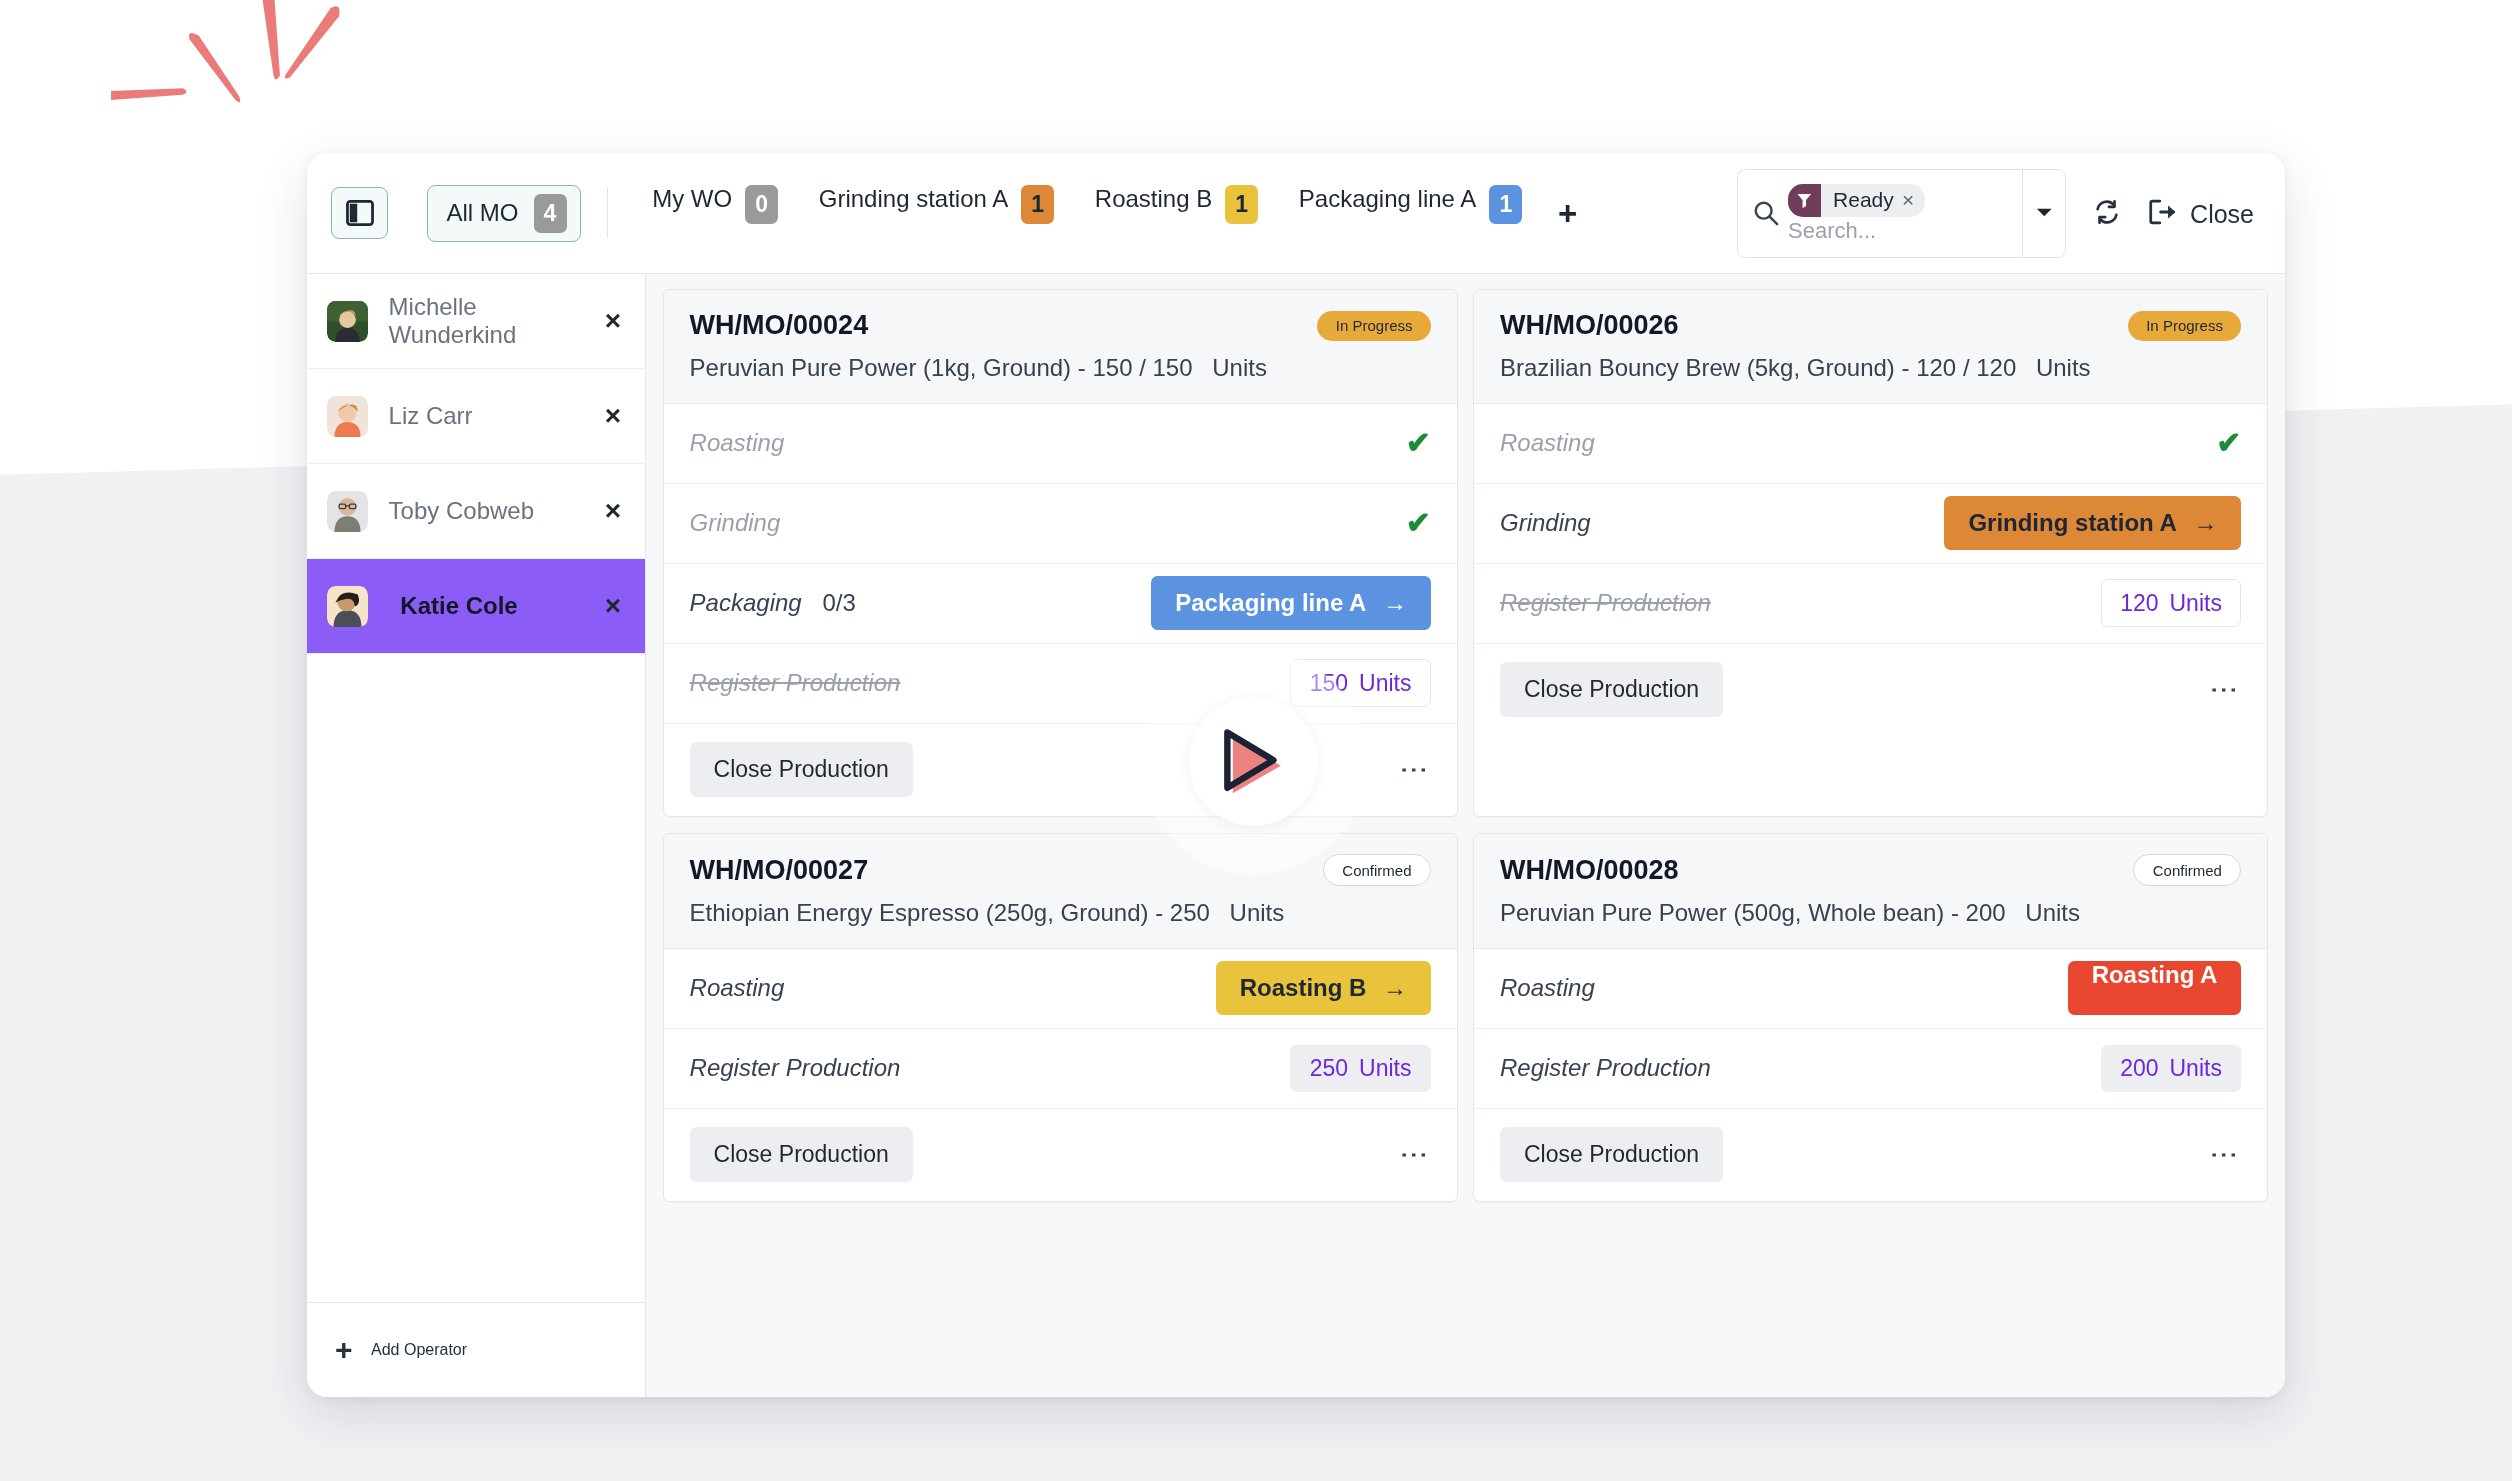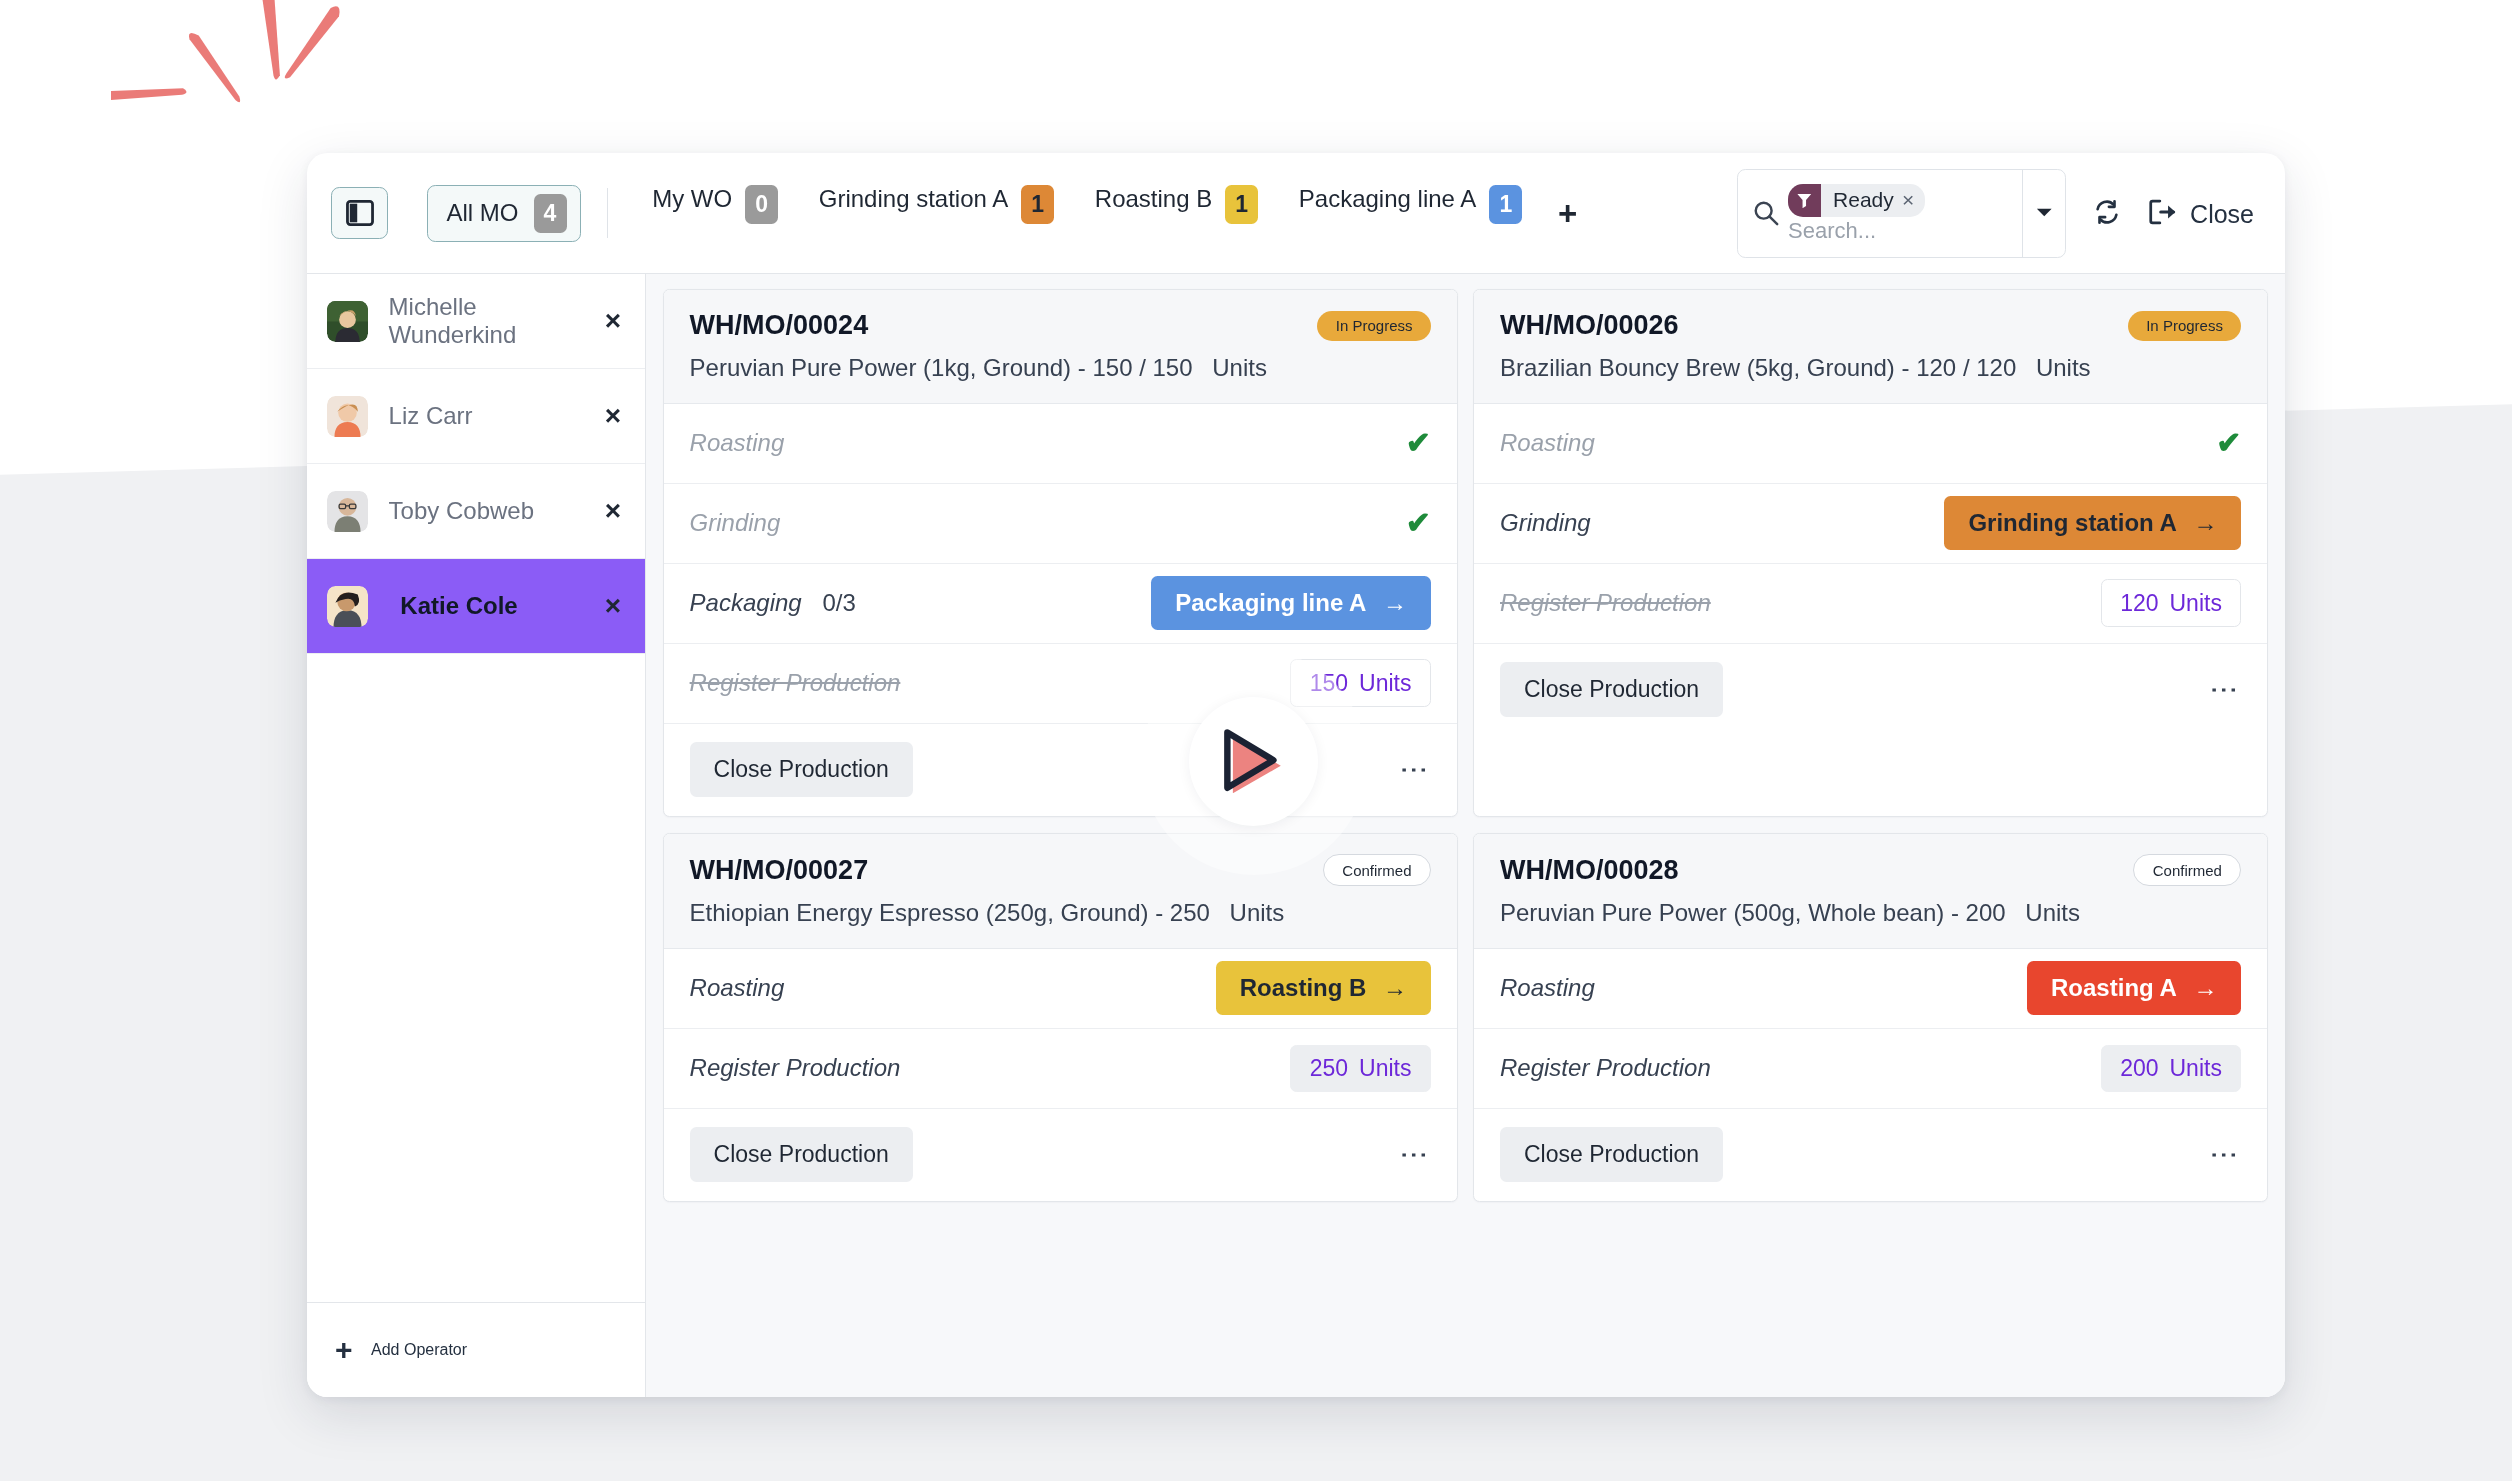--- a/index.html
+++ b/index.html
@@ -213,21 +213,21 @@
   .wo-btn {
     display: inline-flex; align-items: center; gap: 16.6px;
     height: 54px; padding: 0 24px; border-radius: 6.5px;
     font-size: 24px; font-weight: 700; cursor: pointer;
     border: none;
     font-family: "Liberation Sans", sans-serif;
   }
   .wo-btn.blue   { background: #5b93e0; color: #ffffff; }
   .wo-btn.orange { background: #dd8836; color: #1f2733; }
   .wo-btn.yellow { background: #e8c33b; color: #1f2733; }
-  .wo-btn.red    { background: #e8462e; color: #ffffff; }
+  .wo-btn.red    { background: #e8462e; color: #ffffff; flex-direction: column; }
   .wo-btn .arr { font-size: 24px; font-weight: 700; }
 
   .check { color: #1e8b3a; font-size: 30px; font-weight: 700; line-height: 1; }
 
   .qty-chip {
     display: inline-flex; align-items: center; gap: 11px;
     border: 1.4px solid #e3e6ea; border-radius: 6.5px;
     background: #ffffff; padding: 9.2px 18.5px;
     font-size: 23px; color: #6d28d9;
   }

